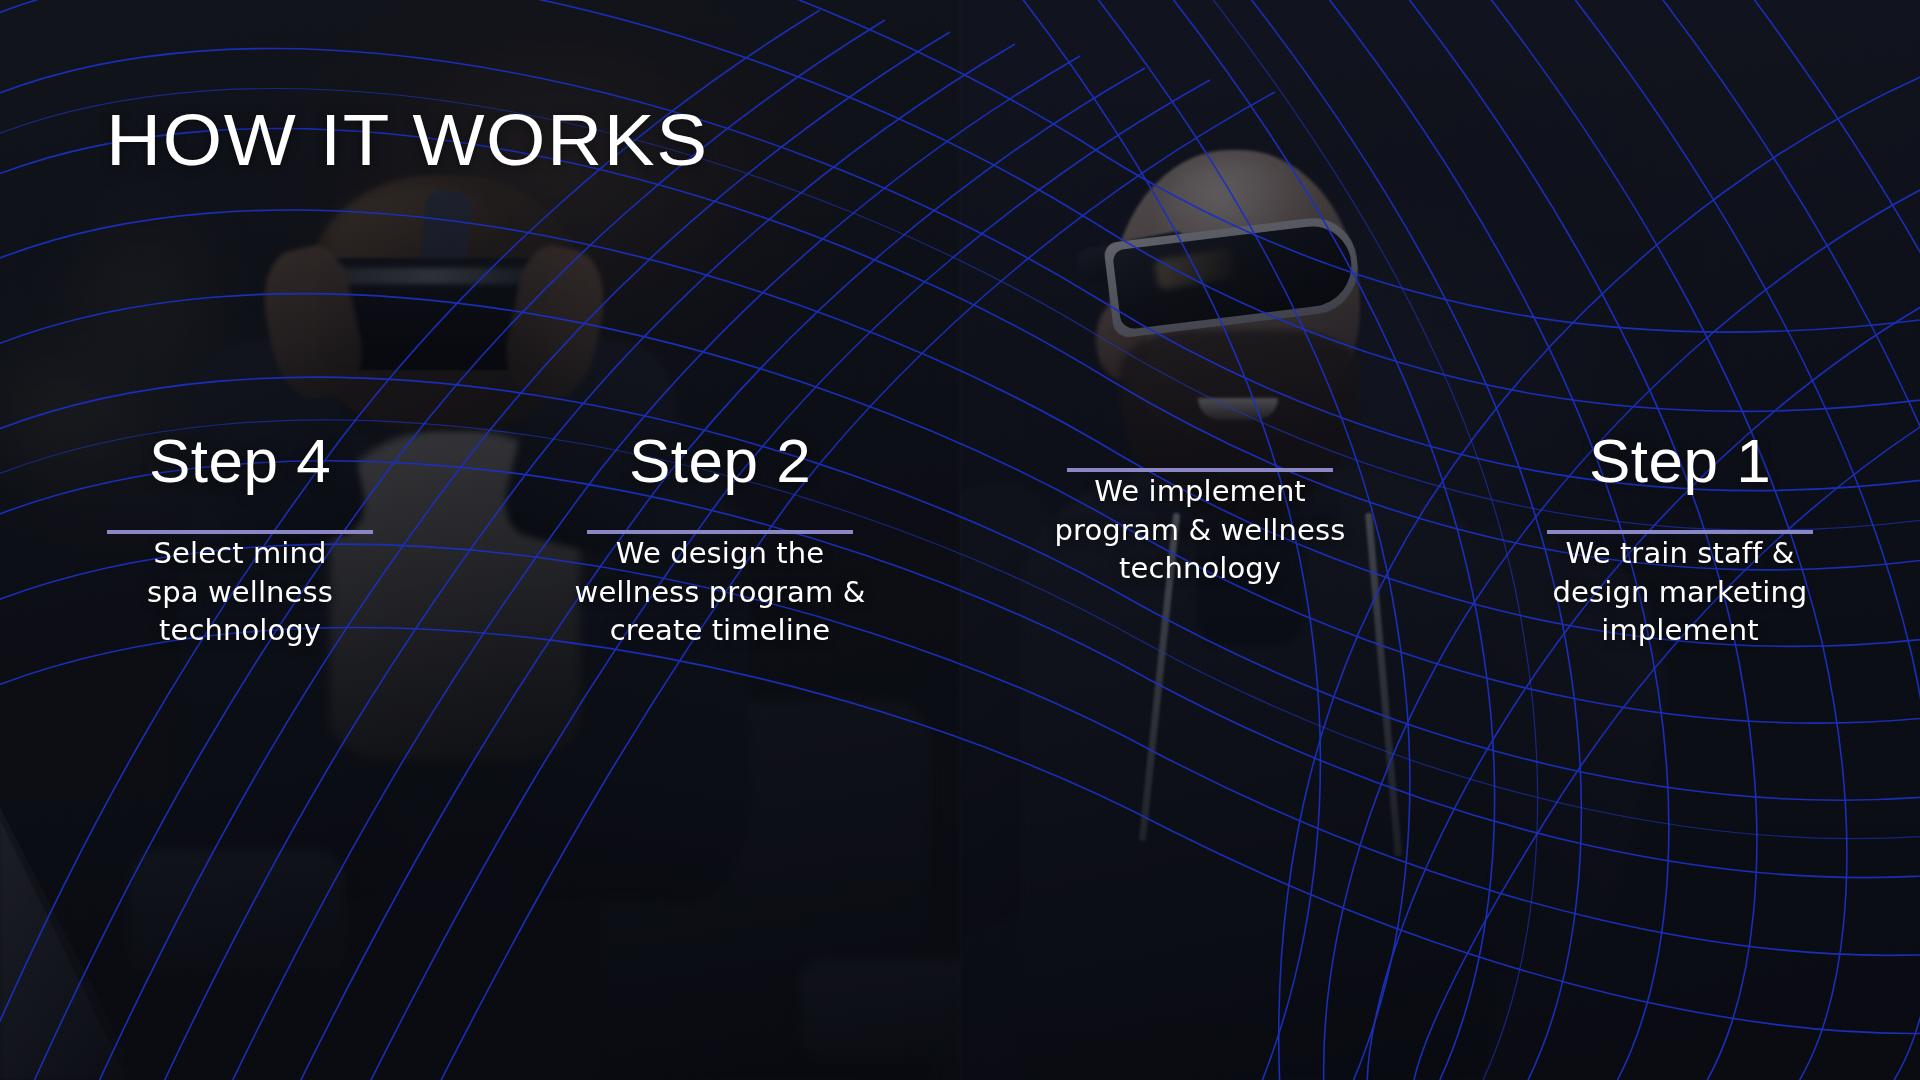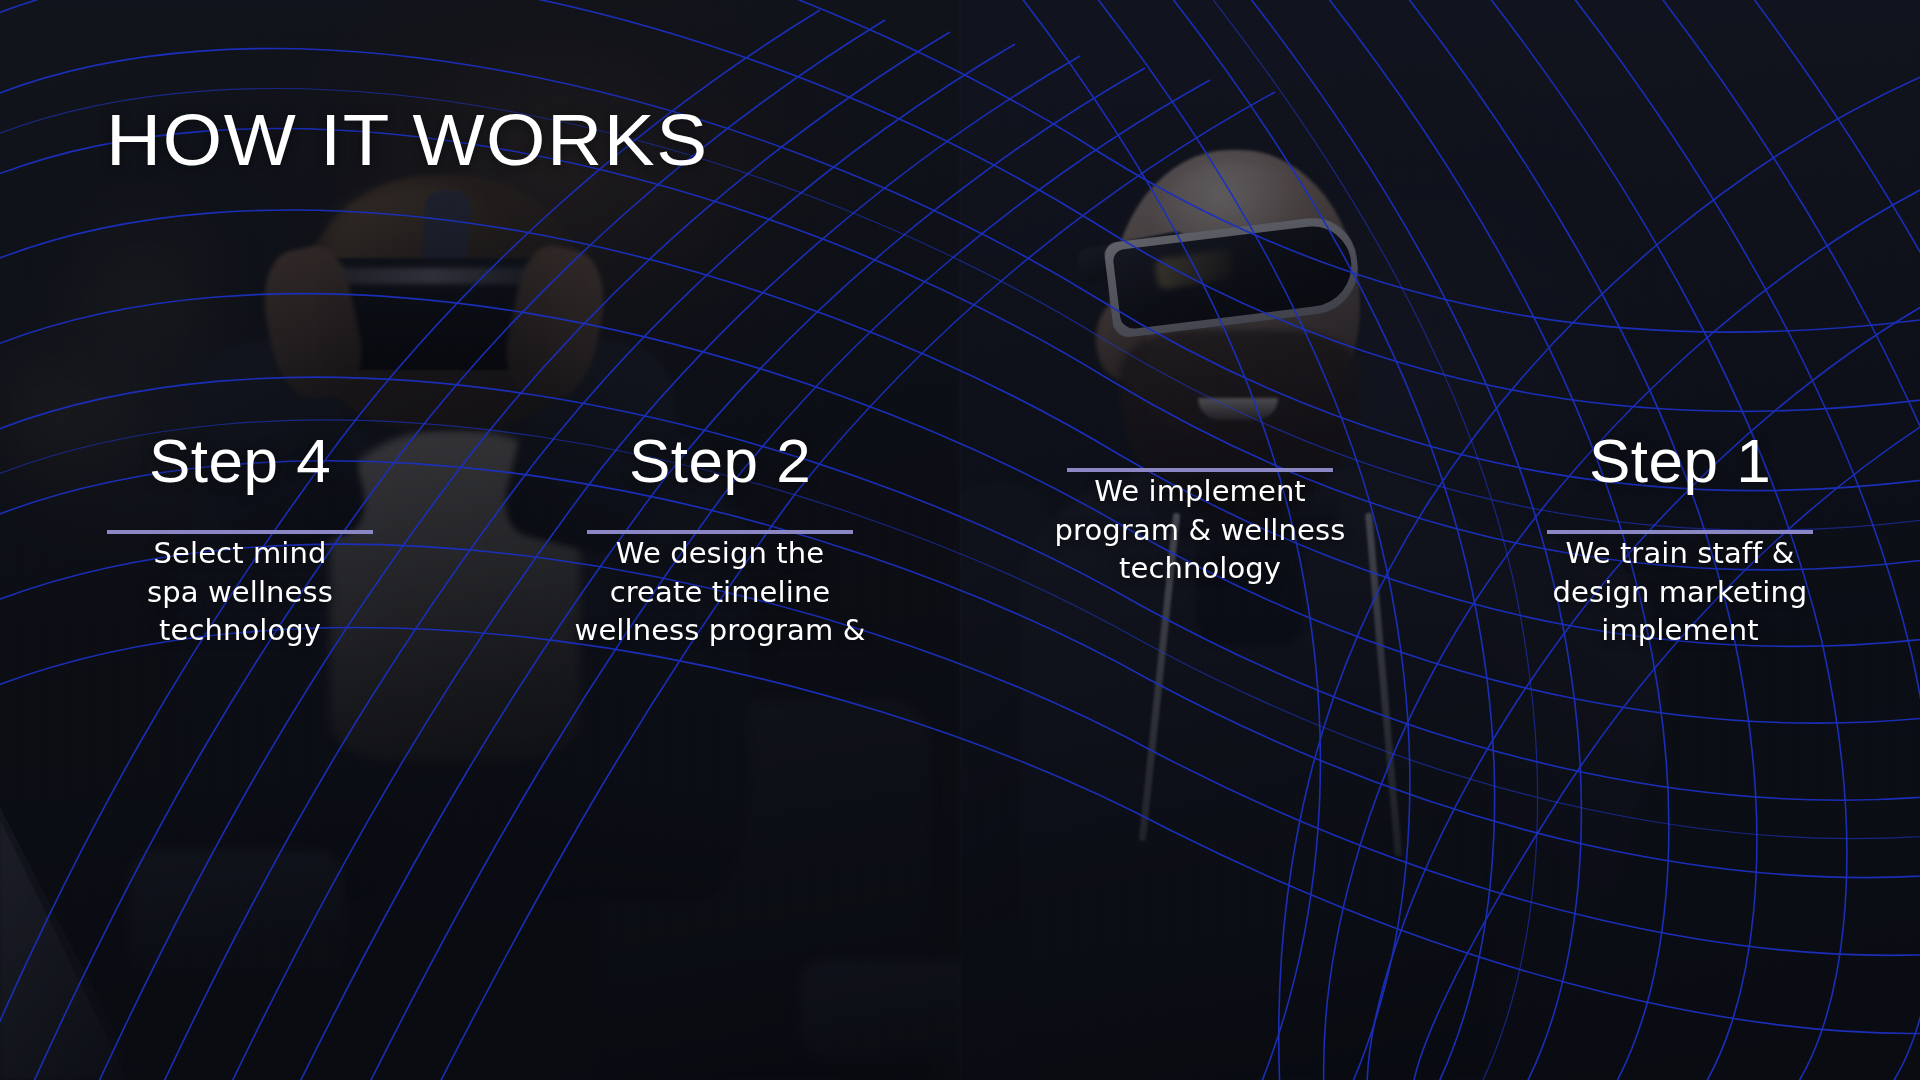--- a/index.html
+++ b/index.html
@@ -540,22 +540,22 @@
           <span class="ln">spa wellness</span>
           <span class="ln">technology</span>
         </div>
       </div>
 
       <div class="step step-2">
         <div class="step-heading">Step 2</div>
         <div class="step-divider"></div>
         <div class="step-body">
           <span class="ln">We design the</span>
+          <span class="ln">wellness program &amp;</span>
           <span class="ln">create timeline</span>
-          <span class="ln">wellness program &amp;</span>
         </div>
       </div>
 
       <div class="step step-3">
         <div class="step-divider"></div>
         <div class="step-body">
           <span class="ln">We implement</span>
           <span class="ln">program &amp; wellness</span>
           <span class="ln">technology</span>
         </div>

